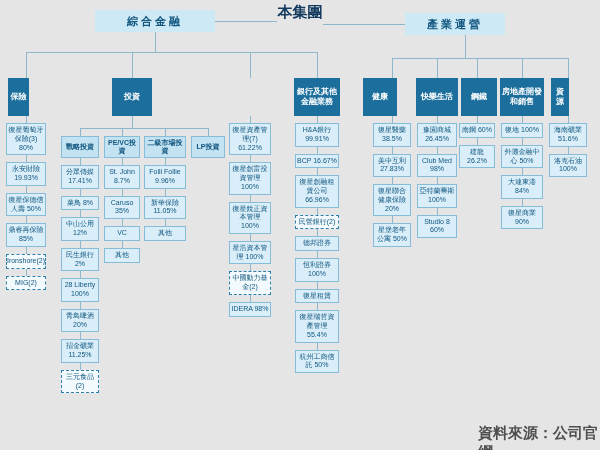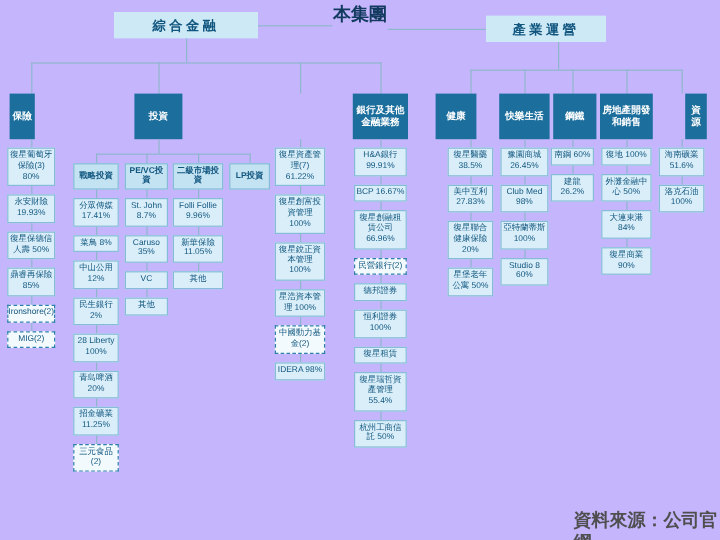--- a/index.html
+++ b/index.html
@@ -1,16 +1,16 @@
 <!DOCTYPE html>
 <html><head>
 <meta charset="utf-8">
 <style>
   html,body{margin:0;padding:0;background:#fff;}
-  .canvas{position:relative;width:600px;height:450px;background:#c4b5fd;
+  .canvas{position:relative;width:600px;height:450px;background:#e5e5e5;
           font-family:"Liberation Sans","DejaVu Sans",sans-serif;overflow:hidden;}
   .title{position:absolute;left:250px;top:3px;width:100px;text-align:center;
          font-size:15px;font-weight:bold;color:#123a5e;}
   .hdr{position:absolute;height:22px;background:#cde9f6;color:#11567f;font-weight:bold;
        font-size:11px;display:flex;align-items:center;justify-content:center;letter-spacing:3px;}
   .hdr1{left:95px;top:10px;width:120px;}
   .hdr2{left:405px;top:13px;width:100px;text-align:center;}
   .line{position:absolute;background:#8fb7cc;}
   .cat{position:absolute;top:78px;height:38px;background:#1c6f9d;color:#ffffff;
        font-size:8px;font-weight:bold;display:flex;align-items:center;justify-content:center;
@@ -179,20 +179,20 @@
     <div class="chain" style="left: 501px; top: 116px; width: 42px;">
       <div class="conn"></div>
       <div class="node">復地 100%</div>
       <div class="conn"></div>
       <div class="node">外灘金融中心 50%</div>
       <div class="conn"></div>
       <div class="node">大連東港 84%</div>
       <div class="conn"></div>
       <div class="node">復星商業 90%</div>
     </div>
-    <div class="cat" style="left: 551px; width: 18px; margin-left: 20px;">資源</div>
+    <div class="cat" style="left: 551px; width: 18px;">資源</div>
     <div class="chain" style="left: 549px; top: 116px; width: 38px;">
       <div class="conn"></div>
       <div class="node">海南礦業 51.6%</div>
       <div class="conn"></div>
       <div class="node">洛克石油 100%</div>
     </div>
   </div>
 
 </body></html>

